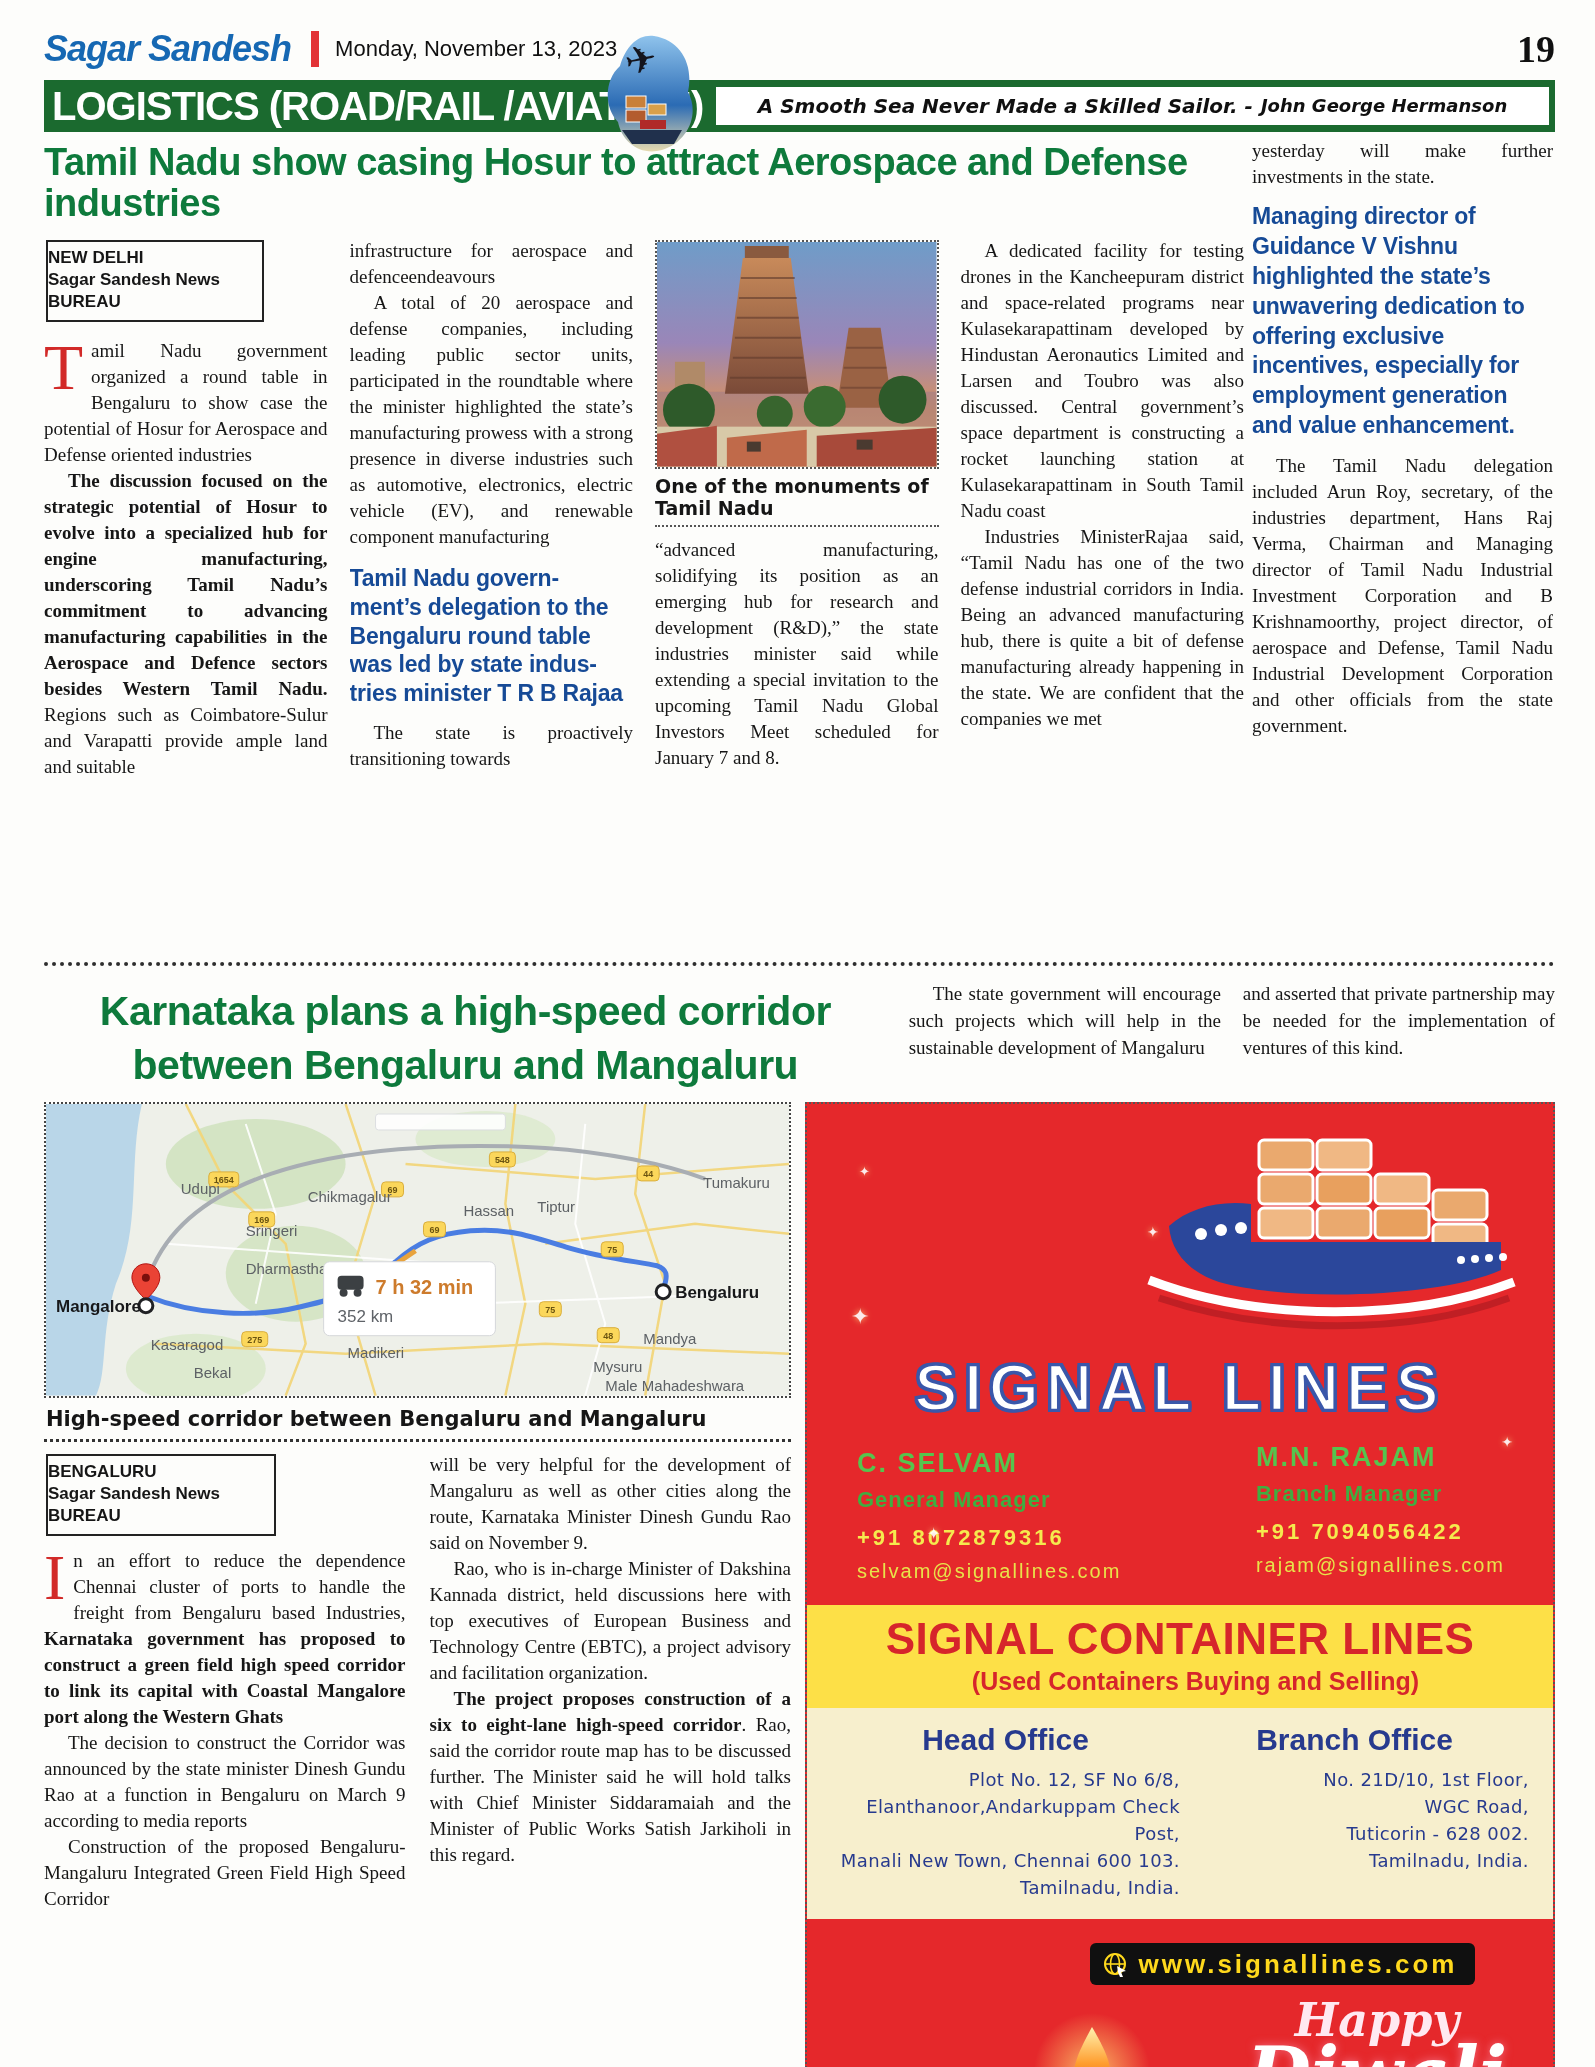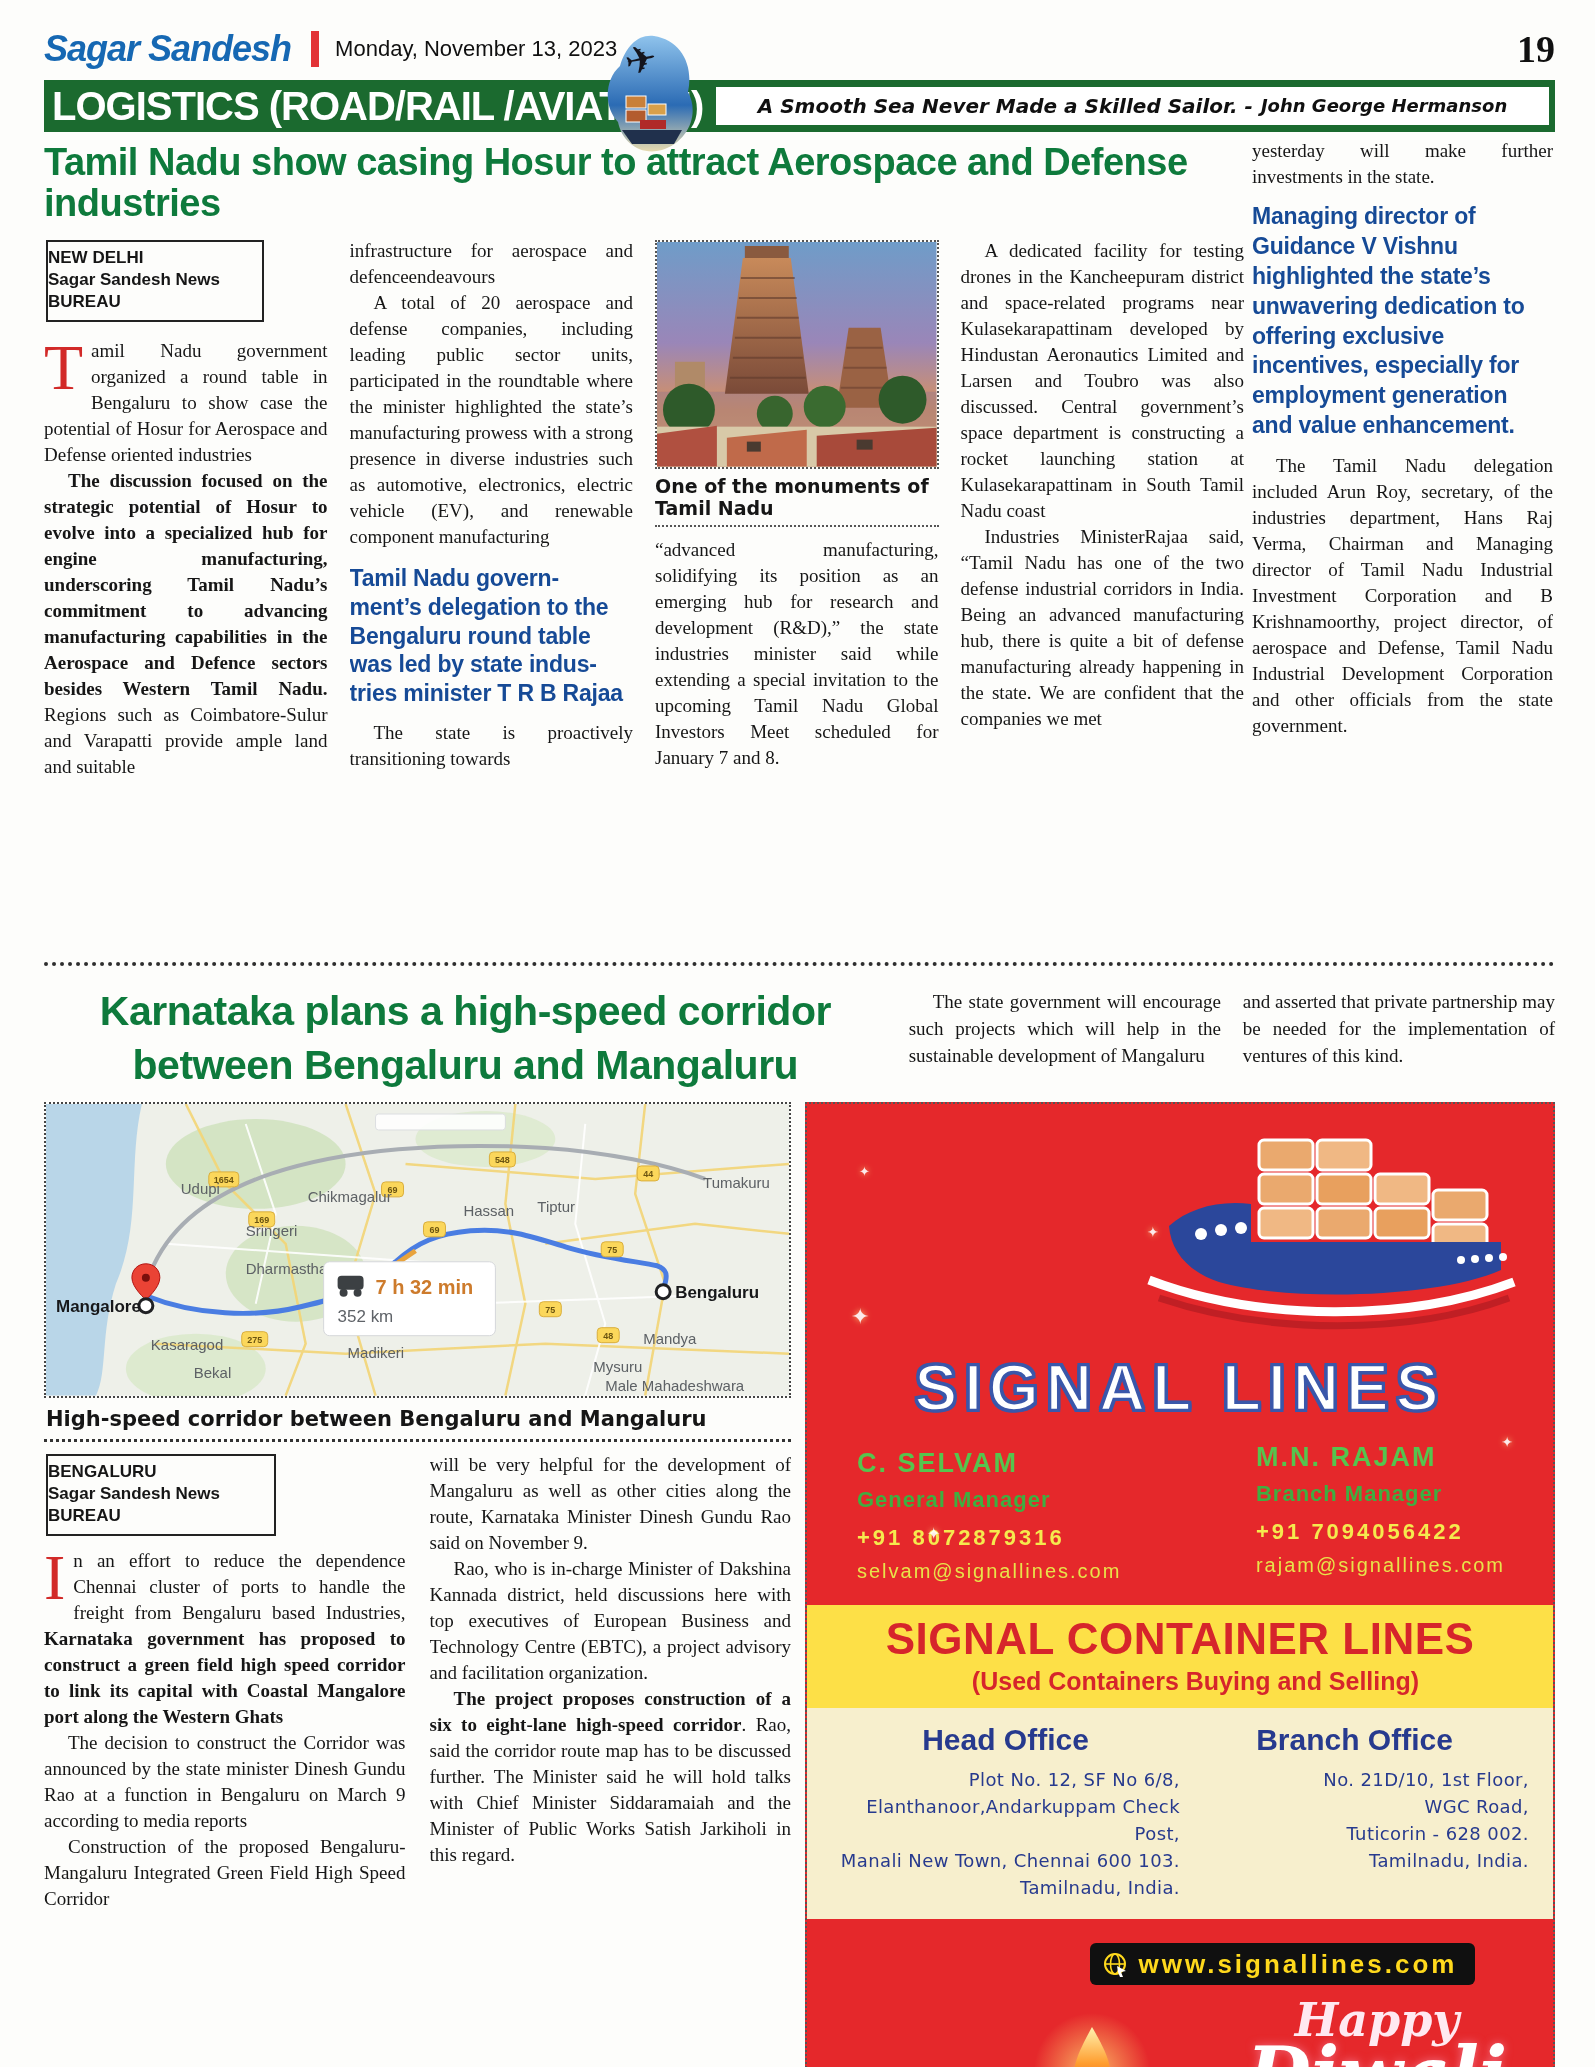--- a/index.html
+++ b/index.html
@@ -39,21 +39,21 @@
   .blue-bold { color:#164a96; font:700 23px/1.3 "Liberation Sans", sans-serif; text-align:left; margin:12px 0; letter-spacing:-0.2px; }
   figure.photo { border:2px dotted #555; margin:2px 0 6px; }
   figure.photo svg { display:block; width:100%; height:auto; }
   .caption { font:700 19px/1.2 "DejaVu Sans", sans-serif; text-align:left; margin:6px 0 5px; }
   .dot-sep { border-top:2px dotted #555; margin:2px 0 10px; }
   .rule-dotted { border-top:4px dotted #2e2e2e; margin:10px 40px 8px 44px; }
   
   .a2-head { display:flex; gap:22px; margin:4px 40px 0 44px; align-items:flex-start; }
   .a2-title { width:845px; text-align:center; color:#0e7a3c; font:700 41px/1.32 "Liberation Sans", sans-serif; letter-spacing:-0.5px; margin-top:10px; }
   .a2-title span { display:block; }
-  .a2-intro { width:313px; text-align:justify; font-size:19px; line-height:27px; margin-top:14px; }
+  .a2-intro { width:313px; text-align:justify; font-size:19px; line-height:27px; margin-top:6px; }
   
   .lower { display:flex; gap:14px; margin:10px 40px 0 44px; }
   .lower-left { width:747px; }
   figure.map { border:2px dotted #444; }
   figure.map svg { display:block; width:100%; height:auto; }
   .map-caption { font:700 21px/1.2 "DejaVu Sans", sans-serif; margin:9px 2px 7px; }
   .sep2 { border-top:3px dotted #333; margin:0 0 10px; }
   .a2-cols { display:flex; gap:24px; }
   .a2-cols .col { flex:1; height:600px; overflow:hidden; text-align:justify; font-size:19px; line-height:26px; }
   .byline-box.b2 { width:230px; margin-bottom:12px; }

